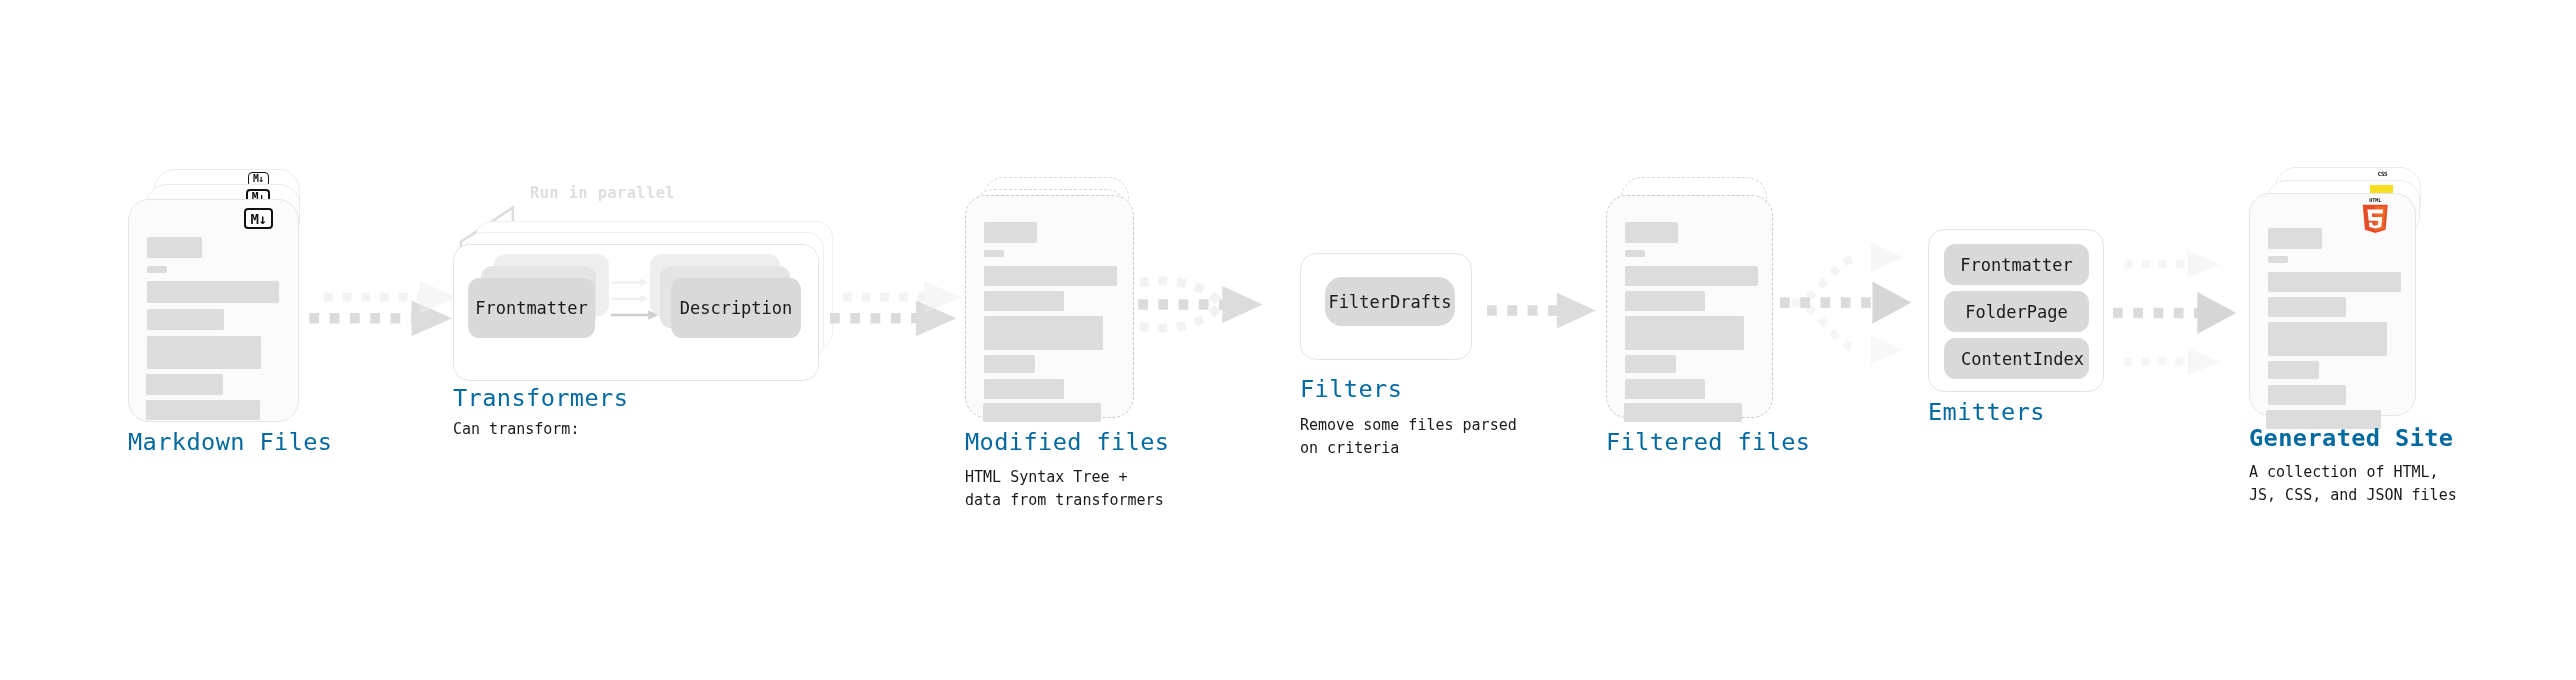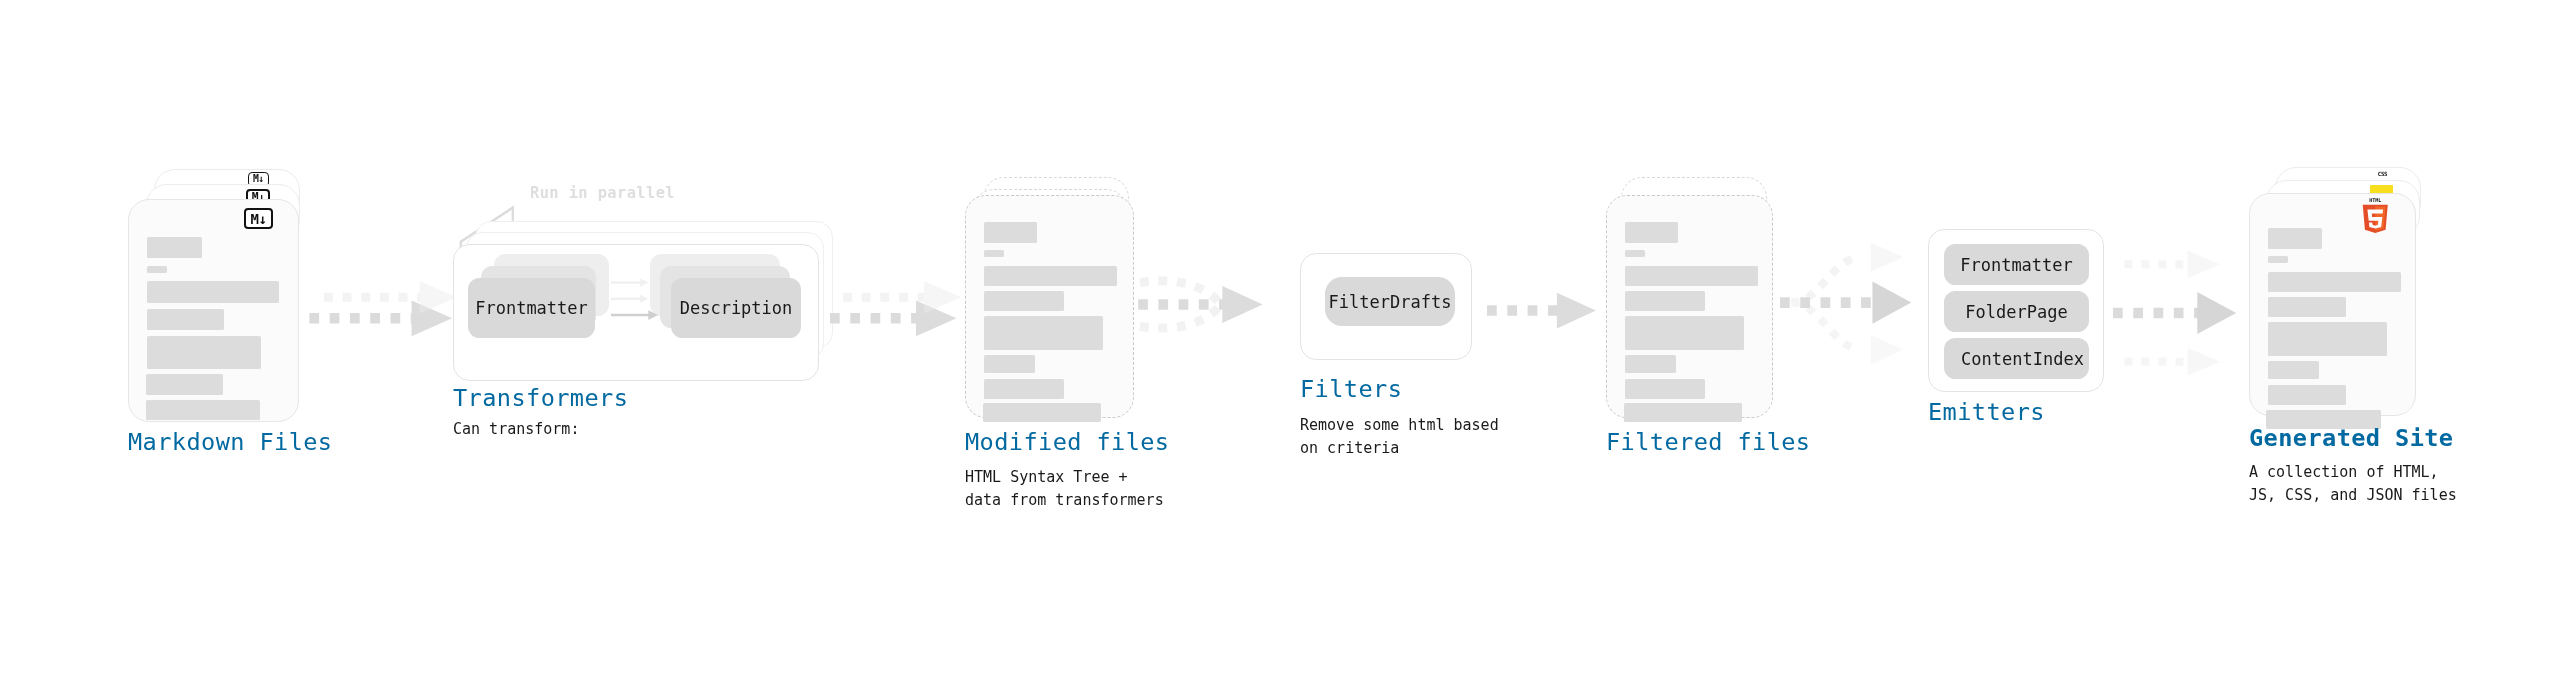--- a/index.html
+++ b/index.html
@@ -178,21 +178,21 @@
       <path d="M2,28 C40,22 78,28 100,52" fill="none" stroke="#e8e8e8" stroke-width="11" stroke-dasharray="11 12"></path>
       <path d="M2,82 C40,88 78,82 100,58" fill="none" stroke="#e8e8e8" stroke-width="11" stroke-dasharray="11 12"></path>
     </g>
     <line x1="0" y1="55" x2="108" y2="55" stroke="#dbdbdb" stroke-width="13" stroke-dasharray="12 13"></line>
     <polygon points="104,32 154,55 104,78" fill="#dcdcdc"></polygon>
   </svg>
 
   <div class="gbox" style="left:1300px; top:253px; width:172px; height:107px;"></div>
   <div class="pill" style="left:1325px; top:277px; width:130px; height:49px;border-radius:17px;">FilterDrafts</div>
   <div class="title" style="left:1300px; top:375px;">Filters</div>
-  <div class="subtitle" style="left:1300px; top:414px;">Remove some html based
+  <div class="subtitle" style="left:1300px; top:414px;">Remove some files parsed
 on criteria</div>
 
   <svg class="arrow" style="left:1487px; top:286px;" width="130" height="49" viewBox="0 0 160 60">
     <line x1="0" y1="30" x2="90" y2="30" stroke="#dbdbdb" stroke-width="13" stroke-dasharray="12 13"></line>
     <polygon points="86,8 134,30 86,52" fill="#dcdcdc"></polygon>
   </svg>
 
   <div class="docstack">
     <div class="card ghost-d" style="left:1621px; top:177px; width:146px; height:57px;"></div>
     <div class="card dashed" style="left:1606px; top:195px; width:167px; height:223px;">

